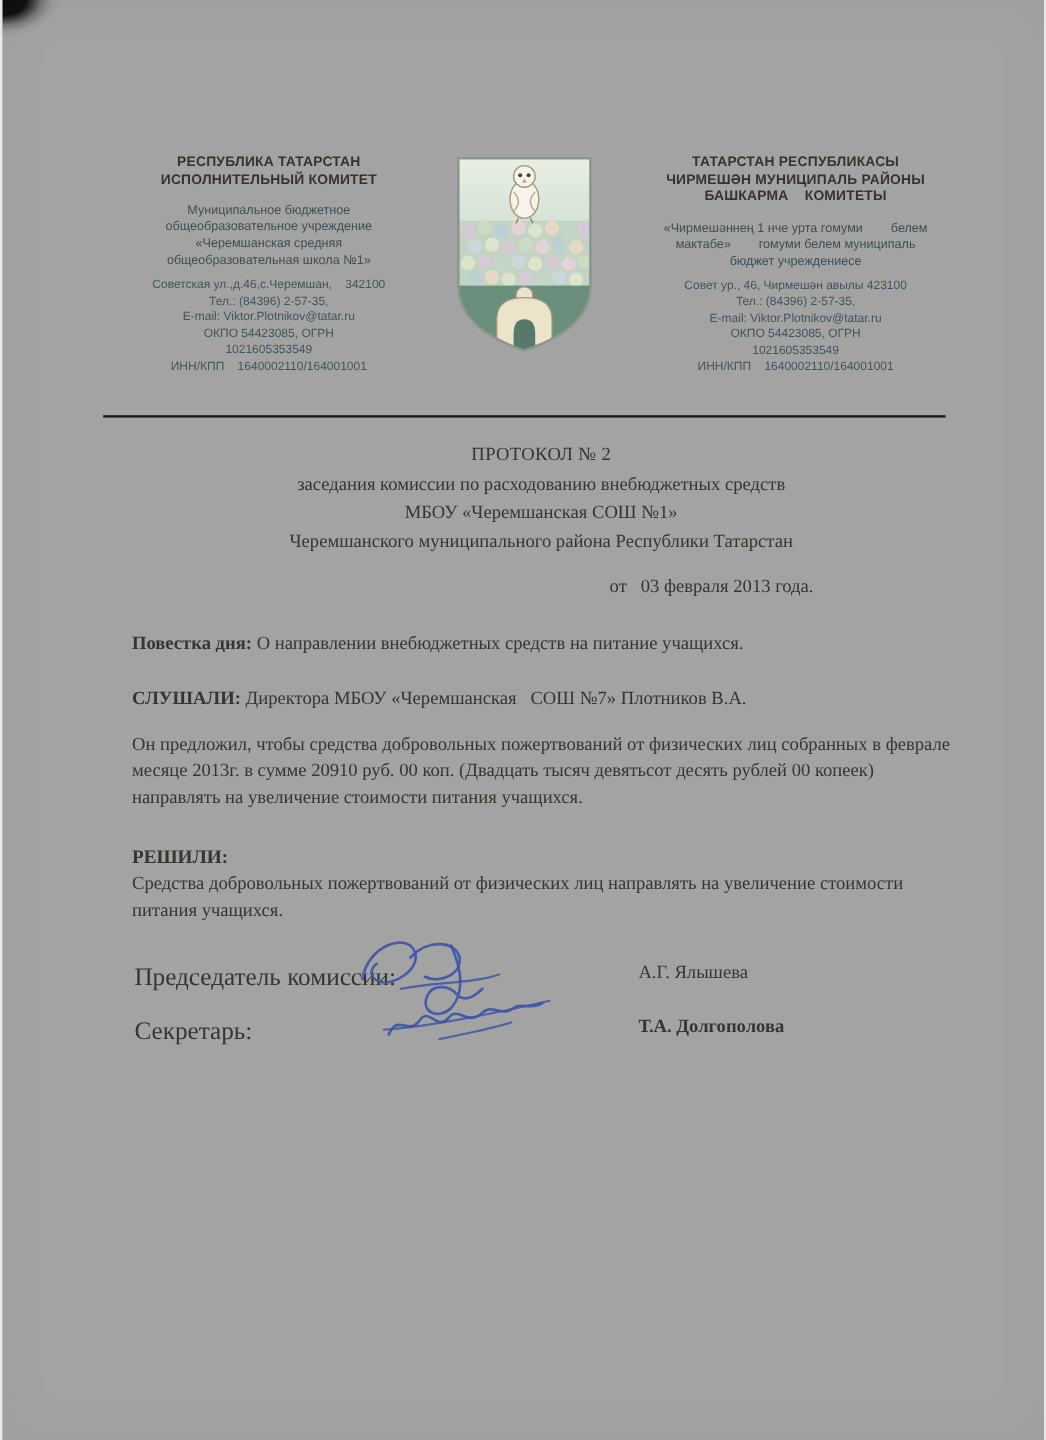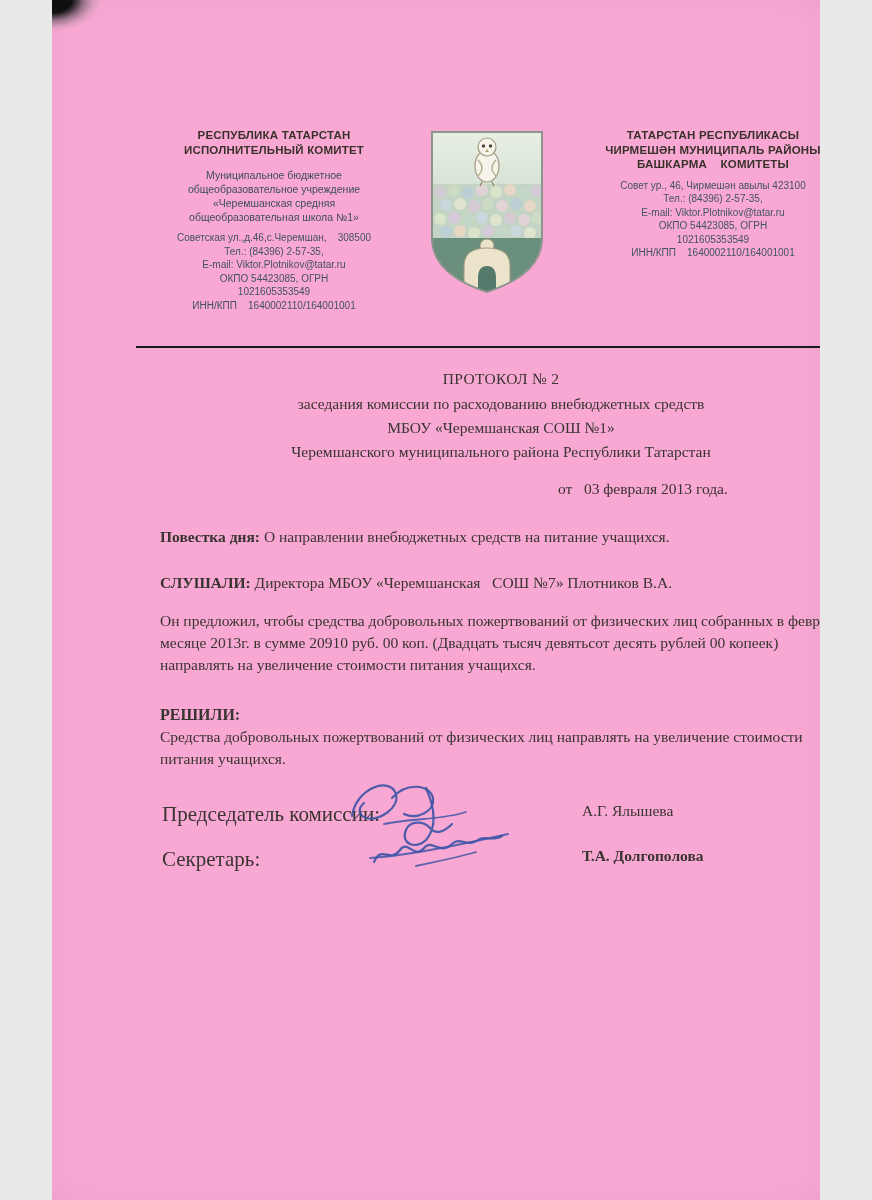--- a/index.html
+++ b/index.html
@@ -1,20 +1,20 @@
 <!DOCTYPE html>
 <html><head>
 <meta charset="utf-8">
 <style>
   html,body{margin:0;padding:0;background:#e9e9e7;}
   .page{
     position:relative;
-    width:768px;height:1200px;
+    width:868px;height:1200px;
     margin:0 auto;
-    background:#f9a8d4;
+    background:#a3a3a3;
     overflow:hidden;
     font-family:"Liberation Serif", serif;
     color:#35312d;
     box-shadow:inset 0 0 40px rgba(120,120,115,.10);
   }
   
   .corner-artifact{
     position:absolute;left:0;top:0;width:90px;height:60px;
     background:radial-gradient(ellipse 62px 40px at 0 0,
       #0c0c0c 0%, #111 32%, rgba(70,70,70,.5) 52%, rgba(120,120,120,.22) 66%, transparent 78%);
@@ -80,21 +80,21 @@
       <div class="pre">РЕСПУБЛИКА ТАТАРСТАН</div>
       <div class="pre">ИСПОЛНИТЕЛЬНЫЙ КОМИТЕТ</div>
     </div>
     <div class="org-name">
       <div class="pre">Муниципальное бюджетное</div>
       <div class="pre">общеобразовательное учреждение</div>
       <div class="pre">«Черемшанская средняя</div>
       <div class="pre">общеобразовательная школа №1»</div>
     </div>
     <div class="org-contacts">
-      <div class="pre">Советская ул.,д.46,с.Черемшан,    308500</div>
+      <div class="pre">Советская ул.,д.46,с.Черемшан,    342100</div>
       <div class="pre">Тел.: (84396) 2-57-35,</div>
       <div class="pre">E-mail: Viktor.Plotnikov@tatar.ru</div>
       <div class="pre">ОКПО 54423085, ОГРН</div>
       <div class="pre">1021605353549</div>
       <div class="pre">ИНН/КПП    1640002110/164001001</div>
     </div>
   </div>
 
   <div class="emblem">
     <svg width="126" height="174" viewBox="0 0 126 174">
@@ -167,20 +167,25 @@
       <path d="M8,6 H118 V112 Q118,148 63,166 Q8,148 8,112 Z" fill="none" stroke="#8b958c" stroke-width="2"></path>
     </svg>
   </div>
 
   <div class="header-right">
     <div class="org-title">
       <div class="pre">ТАТАРСТАН РЕСПУБЛИКАСЫ</div>
       <div class="pre">ЧИРМЕШӘН МУНИЦИПАЛЬ РАЙОНЫ</div>
       <div class="pre">БАШКАРМА    КОМИТЕТЫ</div>
     </div>
+    <div class="org-name">
+      <div class="pre">«Чирмешәннең 1 нче урта гомуми        белем</div>
+      <div class="pre">мактабе»        гомуми белем муниципаль</div>
+      <div class="pre">бюджет учреждениесе</div>
+    </div>
     <div class="org-contacts">
       <div class="pre">Совет ур., 46, Чирмешән авылы 423100</div>
       <div class="pre">Тел.: (84396) 2-57-35,</div>
       <div class="pre">E-mail: Viktor.Plotnikov@tatar.ru</div>
       <div class="pre">ОКПО 54423085, ОГРН</div>
       <div class="pre">1021605353549</div>
       <div class="pre">ИНН/КПП    1640002110/164001001</div>
     </div>
   </div>
 

